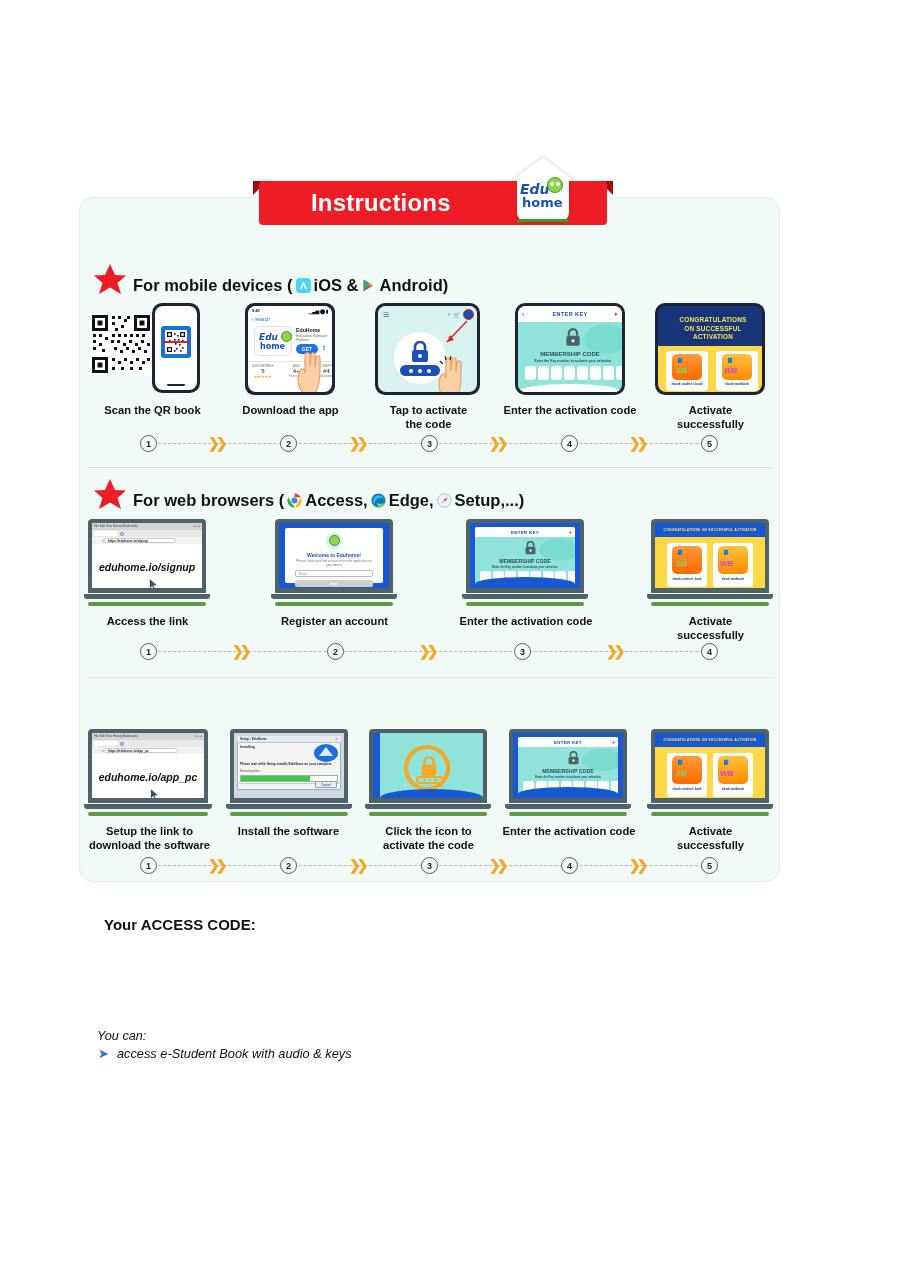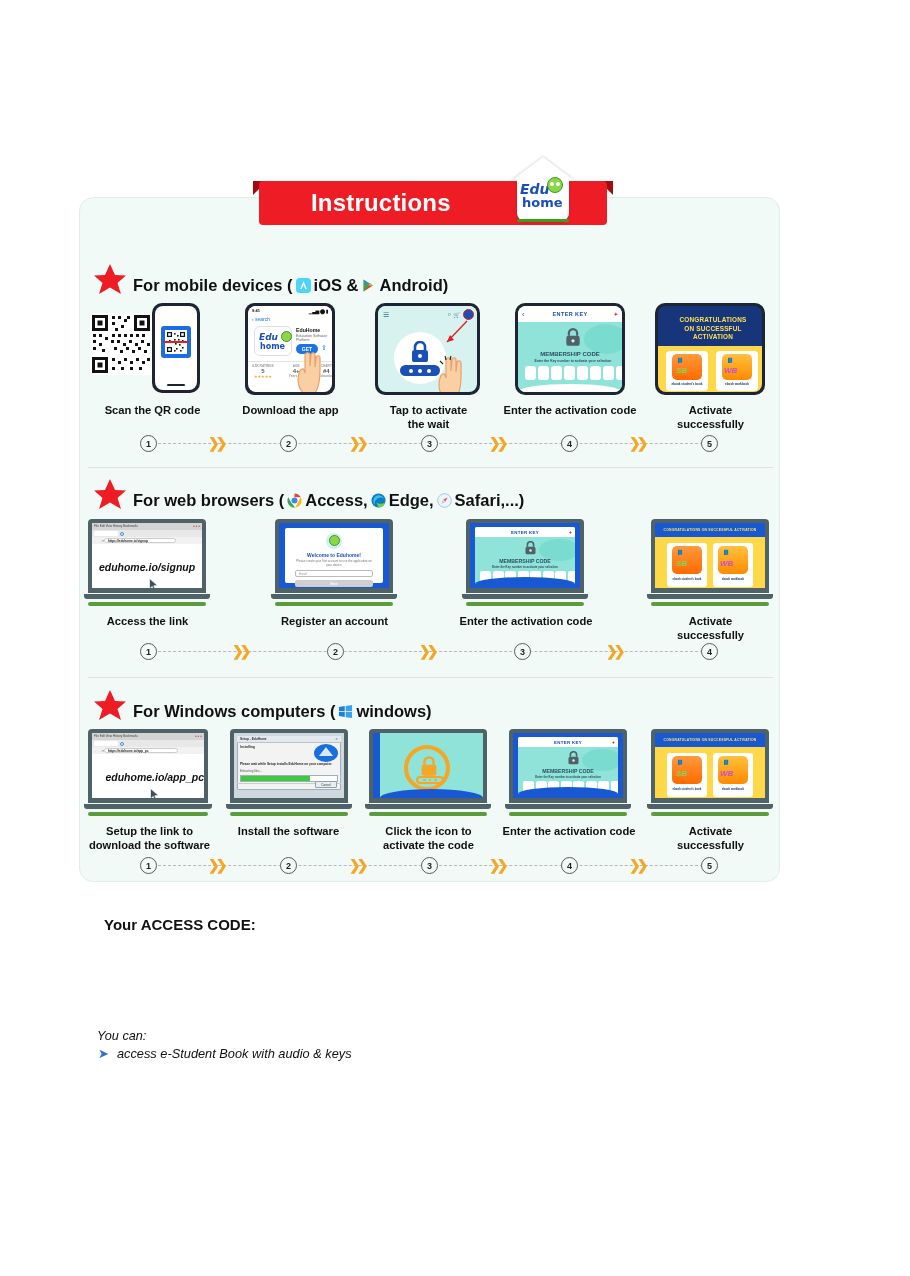--- a/index.html
+++ b/index.html
@@ -438,25 +438,25 @@
       </div>
       <div style="position:absolute;left:58px;top:45px;width:42px;height:40px;background:#fff;border-radius:4px;">
         <div style="position:absolute;left:6px;top:3px;width:30px;height:26px;border-radius:5px;background:linear-gradient(#ffc13c,#ff8a00);"></div>
         <div style="position:absolute;left:11px;top:6px;font-size:5px;font-weight:700;color:#2a6fd6;">📘</div>
         <div style="position:absolute;left:8px;top:15px;font-size:8px;font-weight:700;color:#c44dd6;font-style:italic;">WB</div>
         <div style="position:absolute;left:1px;top:31px;width:40px;text-align:center;font-size:3px;font-weight:700;color:#16357a;">ebook workbook</div>
       </div>
     </div>
   </div>
 
-  <div class="caption" style="left:90px; top:403px; width:125px;">Scan the QR code</div>
+  <div class="caption" style="left:90px; top:403px; width:125px;">Scan the QR book</div>
   <div class="caption" style="left:228px; top:403px; width:125px;">Download the app</div>
   <div class="caption" style="left:366px; top:403px; width:125px;">
     <div>Tap to activate</div>
-    <div>the wait</div>
+    <div>the code</div>
   </div>
   <div class="caption" style="left:495px; top:403px; width:150px;">Enter the activation code</div>
   <div class="caption" style="left:648px; top:403px; width:125px;">
     <div>Activate</div>
     <div>successfully</div>
   </div>
 
   <div class="steps" style="left:140px; top:435px; width:580px;">
     <div class="dash-line" style="left:18px; width:555px;"></div>
     <div class="step-dot" style="left:0;">1</div>
@@ -488,21 +488,21 @@
         <circle cx="8" cy="8" r="7.5" fill="#0f7cc1"></circle>
         <path d="M3 11 A6 6 0 0 1 14 6 A6.5 6.5 0 0 0 4 12.5 Z" fill="#35c1f1"></path>
         <path d="M8 15.5 A7.5 7.5 0 0 0 15 10 C12 12 8 12 6 10 Z" fill="#6bd24a"></path>
       </svg>
       <span>Edge,</span>
       <svg class="inline-ico" viewBox="0 0 16 16">
         <circle cx="8" cy="8" r="7.3" fill="#e9f4fb" stroke="#8fbad6" stroke-width=".8"></circle>
         <path d="M11.2 4.8 L9 9 L4.8 11.2 L7 7 Z" fill="#f04a3c"></path>
         <path d="M9 9 L4.8 11.2 L7 7 Z" fill="#d8d8d8"></path>
       </svg>
-      <span>Safari,...)</span>
+      <span>Setup,...)</span>
     </span>
   </div>
 
   <div class="laptop" style="left:88px; top:519px; width:118px;">
     <div class="lid" style="height:74px;">
       <div class="scr" style="height:100%;">
         <div style="position:absolute;left:0;top:0;width:100%;height:7px;background:#d4d4d4;"></div>
         <div style="position:absolute;left:2px;top:1.4px;font-size:3px;color:#444;">File Edit View History Bookmarks</div>
         <div style="position:absolute;right:2px;top:1.4px;font-size:3px;color:#c33;">● ● ●</div>
         <div style="position:absolute;left:0;top:7px;width:100%;height:7px;background:#e8e8e8;"></div>
@@ -614,51 +614,36 @@
     <div class="dash-line" style="left:18px; width:555px;"></div>
     <div class="step-dot" style="left:0;">1</div>
     <div class="step-dot" style="left:187px;">2</div>
     <div class="step-dot" style="left:374px;">3</div>
     <div class="step-dot" style="left:561px;">4</div>
     <div class="chev" style="left:92px;">❯❯</div>
     <div class="chev" style="left:279px;">❯❯</div>
     <div class="chev" style="left:466px;">❯❯</div>
   </div>
 
-  <div class="sec-head" style="left:93px; top:691px;">
-    <svg class="star" viewBox="0 0 34 32">
-      <path d="M17 1 L22 12 L33 12.5 L24.5 20 L28 31 L17 24.5 L6 31 L9.5 20 L1 12.5 L12 12 Z" fill="#ee1c25"></path>
-    </svg>
-    <span class="sec-title">
-      <span>For Windows computers (</span>
-      <svg class="inline-ico" viewBox="0 0 16 16">
-        <path d="M1 3.2 L7.2 2.2 L7.2 7.6 L1 7.6 Z" fill="#1a80d8"></path>
-        <path d="M8.2 2.05 L15 1 L15 7.6 L8.2 7.6 Z" fill="#3aa1ee"></path>
-        <path d="M1 8.5 L7.2 8.5 L7.2 13.9 L1 12.9 Z" fill="#1a80d8"></path>
-        <path d="M8.2 8.5 L15 8.5 L15 15 L8.2 14.05 Z" fill="#3aa1ee"></path>
-      </svg>
-      <span>windows)</span>
-    </span>
-  </div>
 
   <div class="laptop" style="left:88px; top:729px; width:120px;">
     <div class="lid" style="height:74px;">
       <div class="scr" style="height:100%;">
         <div style="position:absolute;left:0;top:0;width:100%;height:7px;background:#d4d4d4;"></div>
         <div style="position:absolute;left:2px;top:1.4px;font-size:3px;color:#444;">File Edit View History Bookmarks</div>
         <div style="position:absolute;right:2px;top:1.4px;font-size:3px;color:#c33;">● ● ●</div>
         <div style="position:absolute;left:0;top:7px;width:100%;height:7px;background:#e8e8e8;"></div>
         <div style="position:absolute;left:2px;top:8.2px;width:24px;height:5px;background:#fff;border-radius:2px 2px 0 0;"></div>
         <div style="position:absolute;left:28px;top:8.6px;width:4px;height:4px;border:1px solid #4a90d9;border-radius:50%;"></div>
         <div style="position:absolute;left:0;top:14px;width:100%;height:7px;background:#f2f2f2;"></div>
         <div style="position:absolute;left:12px;top:15px;width:74px;height:5px;background:#fff;border:.5px solid #ccc;border-radius:3px;"></div>
         <div style="position:absolute;left:16px;top:16px;font-size:3.2px;font-weight:700;color:#222;">https://eduhome.io/app_pc</div>
         <div style="position:absolute;left:2px;top:15.6px;font-size:3px;color:#777;">←  →  ⟳</div>
         <div style="position:absolute;left:0;top:21px;width:100%;bottom:0;background:#fff;"></div>
-        <div style="position:absolute;left:0;top:38px;width:100%;text-align:right;font-size:10.5px;font-weight:700;font-style:italic;color:#111;">eduhome.io/app_pc</div>
+        <div style="position:absolute;left:0;top:38px;width:100%;text-align:center;font-size:10.5px;font-weight:700;font-style:italic;color:#111;">eduhome.io/app_pc</div>
         <svg style="position:absolute;left:58px;top:55px;" width="10" height="13" viewBox="0 0 10 13">
           <path d="M0.5 0.5 L0.5 11 L3.2 8.4 L5 12.2 L6.6 11.4 L4.8 7.8 L8.6 7.6 Z" fill="#3d4f57" stroke="#fff" stroke-width=".7"></path>
         </svg>
       </div>
     </div>
     <div class="base"></div>
     <div class="base2" style="height:4px;background:#5b9d3e;border-radius:2px;margin-top:3px;"></div>
   </div>
 
   <div class="laptop" style="left:230px; top:729px; width:118px;">

